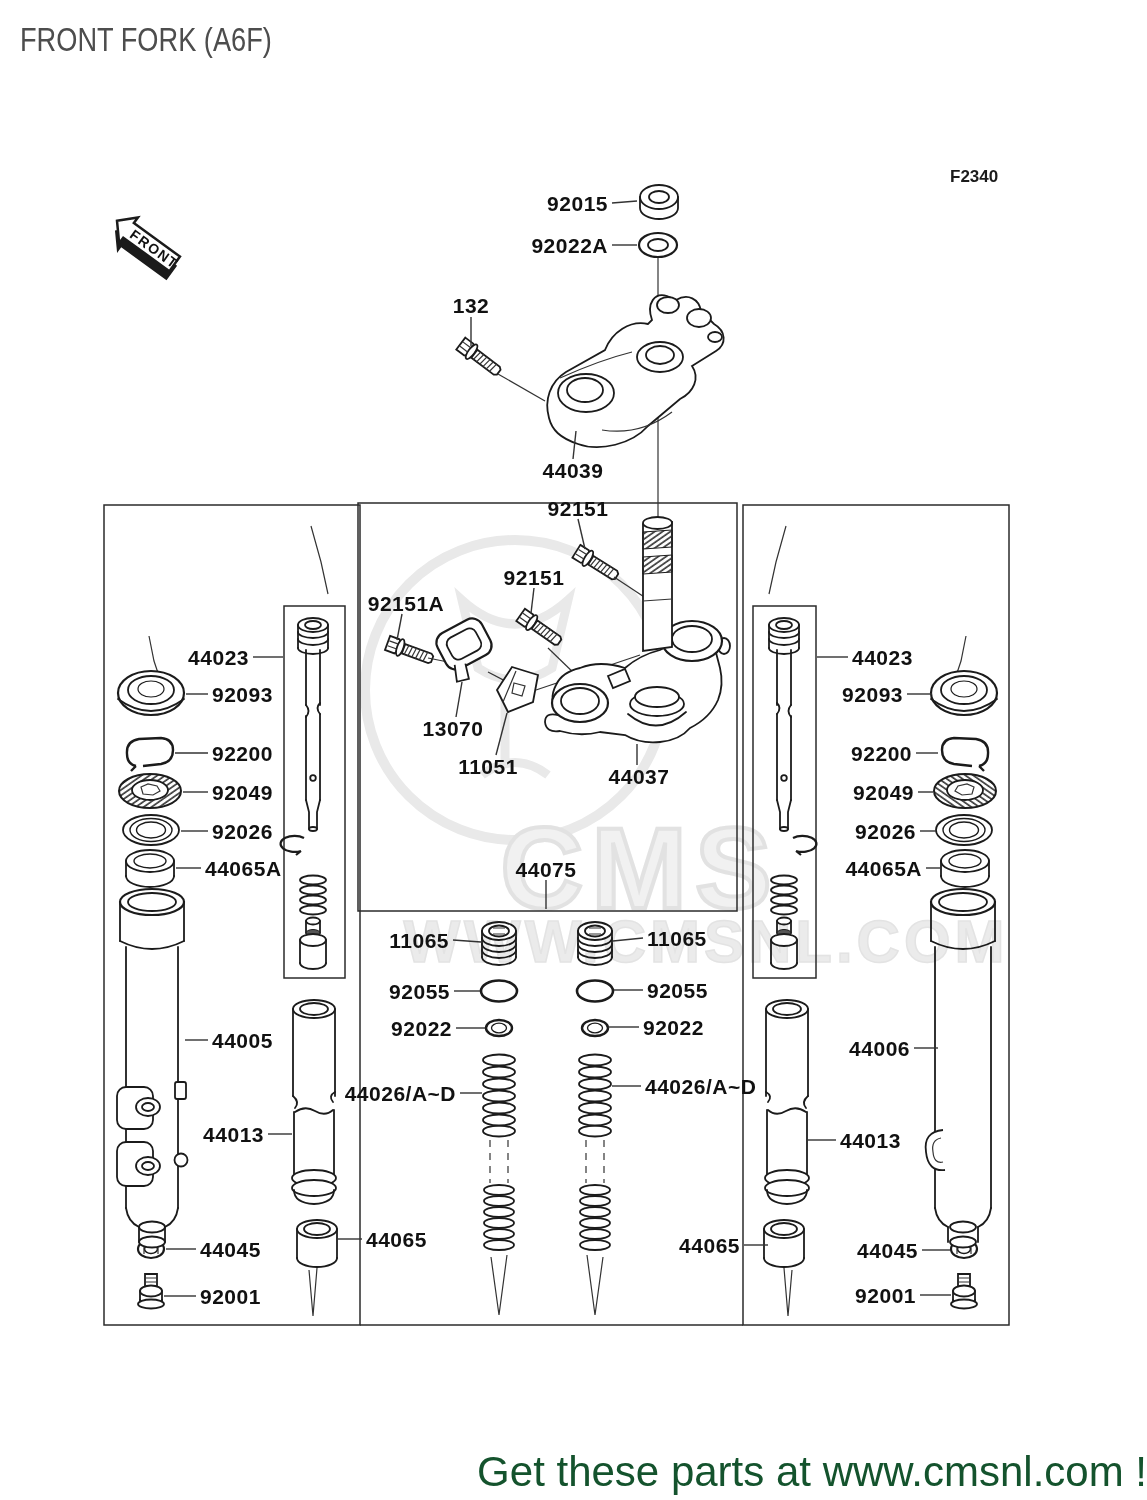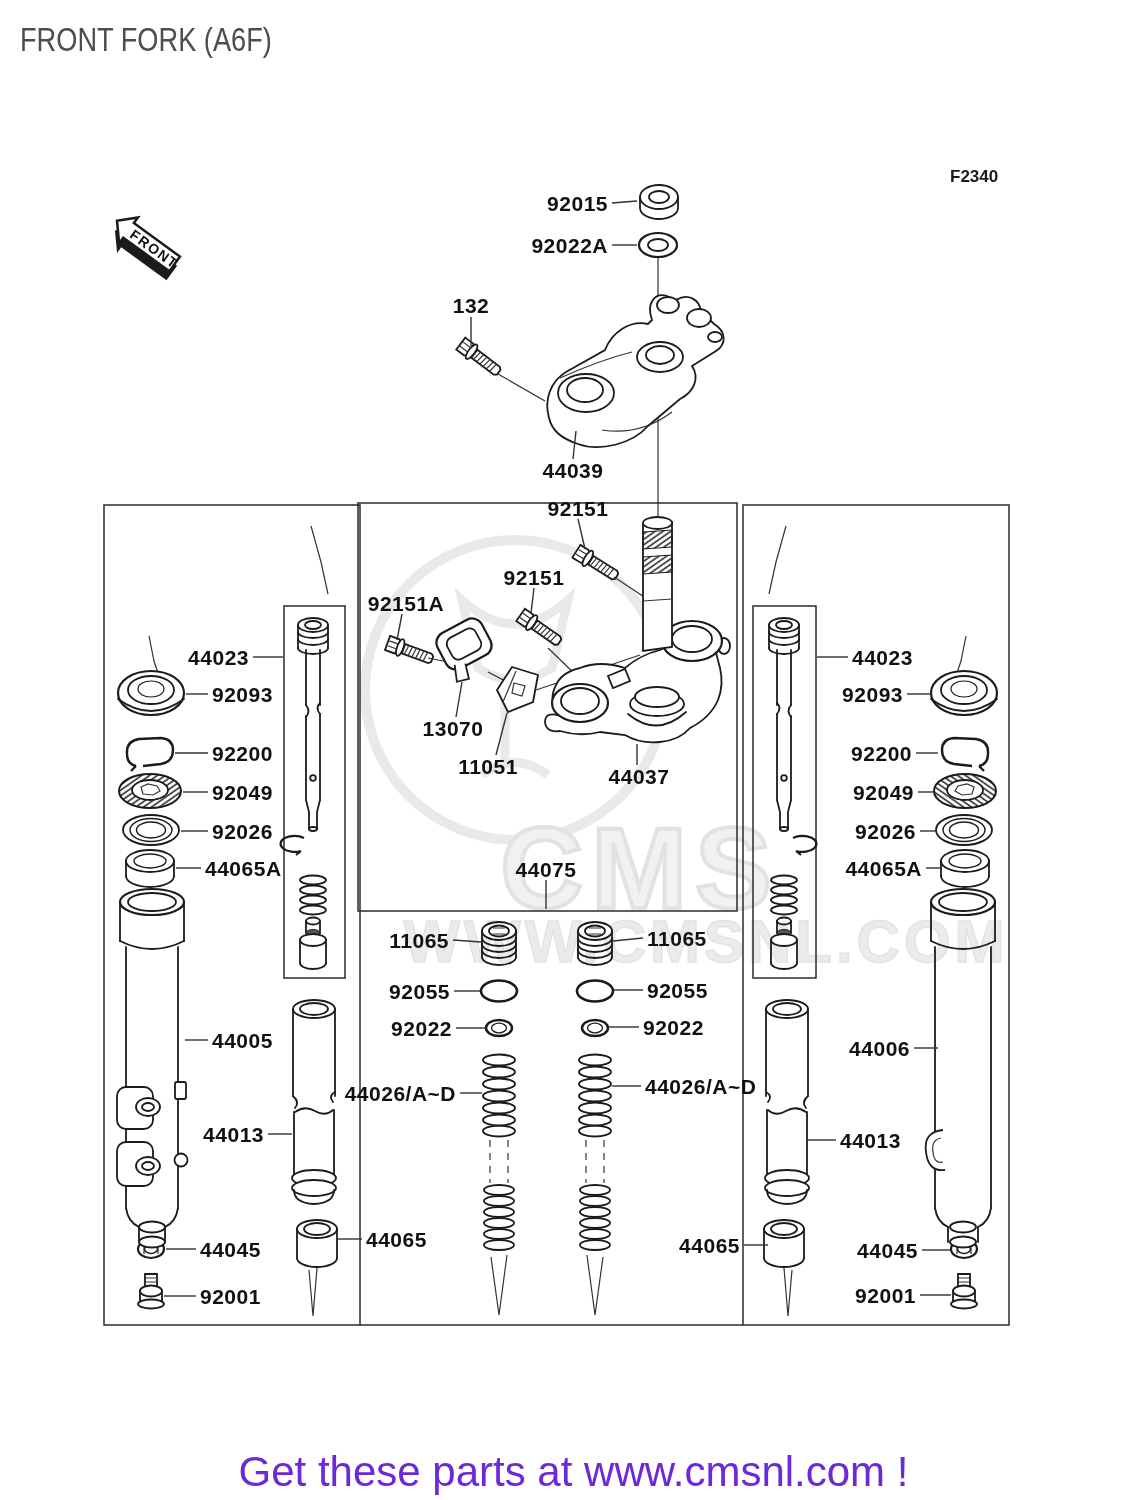--- a/index.html
+++ b/index.html
@@ -1,21 +1,21 @@
 <!DOCTYPE html>
 <html><head>
 <meta charset="utf-8">
 <style>
   html,body{margin:0;padding:0;background:#fff;}
   body{width:1147px;height:1500px;position:relative;overflow:hidden;
        font-family:"Liberation Sans",sans-serif;}
   #title{position:absolute;left:20px;top:20px;font-size:34px;color:#4d4d4d;
          transform:scaleX(.8);transform-origin:left top;white-space:nowrap;}
-  #footer{position:absolute;left:0;top:1448px;width:1147px;text-align:center;
-          font-size:42px;color:#6d28d9;white-space:nowrap;}
+  #footer{position:absolute;left:0;top:1448px;width:1147px;text-align:right;
+          font-size:42px;color:#14532d;white-space:nowrap;}
   svg{position:absolute;left:0;top:0;}
   .ln{stroke:#1b1b1b;stroke-width:1.8;fill:none;stroke-linecap:round;}
   .fw{fill:#fff;stroke:#1b1b1b;stroke-width:1.8;}
   .fw2{fill:#fff;stroke:#1b1b1b;stroke-width:2.2;}
   .thin{stroke:#333;stroke-width:1.2;fill:none;}
   .frame{fill:none;stroke:#2b2b2b;stroke-width:1.5;}
   .callout{font:bold 21px "Liberation Sans",sans-serif;fill:#111;
            dominant-baseline:central;letter-spacing:.5px;cursor:pointer;}
   .leader{stroke:#333;stroke-width:1.4;}
   .figcode{font:bold 17px "Liberation Sans",sans-serif;fill:#1b1b1b;}

